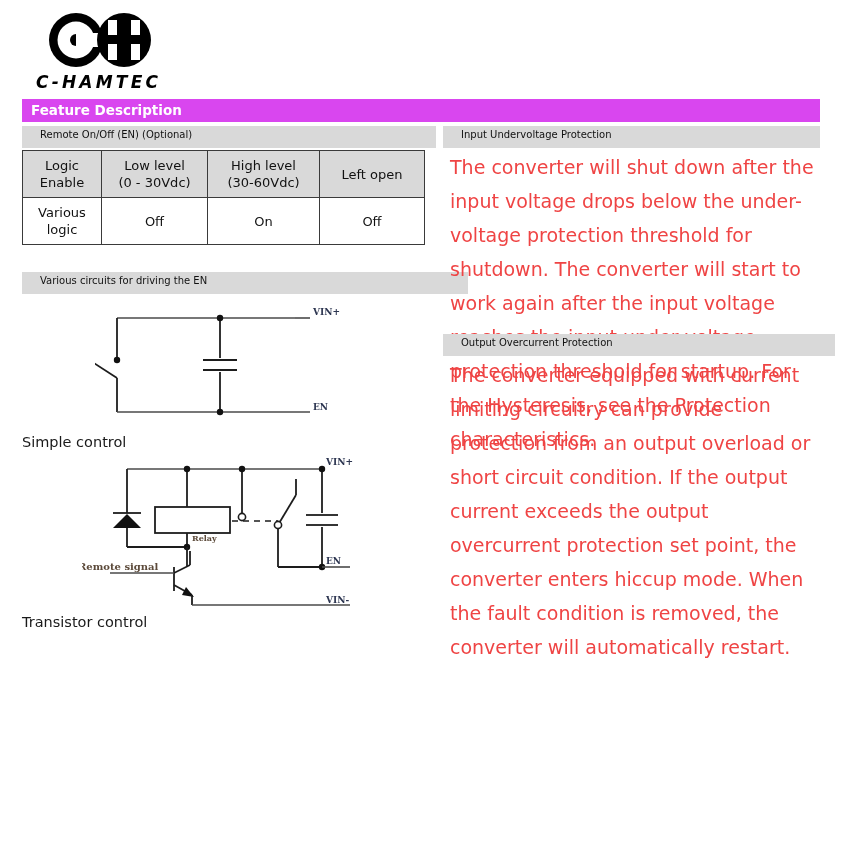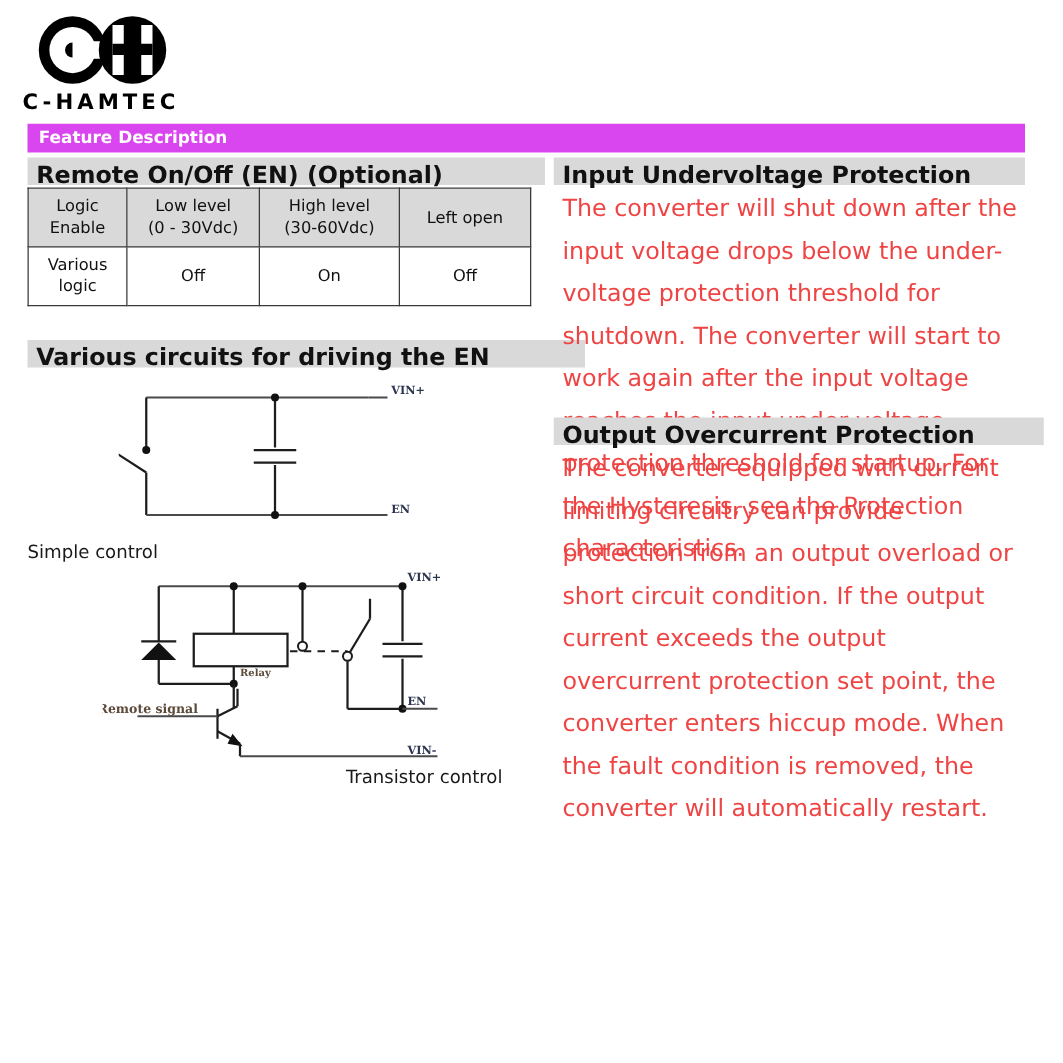--- a/index.html
+++ b/index.html
@@ -12,24 +12,25 @@
     height: 850px;
     position: relative;
     font-family: "DejaVu Sans", "Liberation Sans", sans-serif;
     color: #1a1a1a;
     overflow: hidden;
   }
 
   
   #logo-block {
     position: absolute;
-    left: 18px;
+    left: 36px;
     top: 12px;
     width: 180px;
     height: 78px;
+    font-style: italic;
   }
   #logo-mark {
     position: absolute;
     left: 0;
     top: 0;
     width: 140px;
     height: 56px;
   }
   #logo-wordmark {
     position: absolute;
@@ -61,24 +62,24 @@
   }
 
   
   .gray-header {
     position: absolute;
     background: #d9d9d9;
     height: 22px;
   }
   .gray-header > span {
     position: absolute;
-    left: 7px;
+    left: 18px;
     top: 3px;
-    font-size: 19px;
-    font-weight: bold;
+    font-size: 10px;
+    font-weight: normal;
     color: #111111;
     white-space: nowrap;
   }
 
   #remote-header { left: 22px; top: 126px; width: 414px; }
   #circuits-header { left: 22px; top: 272px; width: 414px; padding-left: 32px; }
   #uvp-header { left: 443px; top: 126px; width: 377px; }
   #ocp-header { left: 443px; top: 334px; width: 377px; padding-left: 15px; }
 
   
@@ -133,21 +134,21 @@
     left: 82px;
     top: 455px;
     width: 280px;
     height: 155px;
   }
   #caption-transistor {
     position: absolute;
     left: 22px;
     top: 614px;
     width: 380px;
-    text-align: right;
+    text-align: left;
     font-size: 14.5px;
     color: #1a1a1a;
   }
   .ckt-label {
     font-family: "DejaVu Serif", "Liberation Serif", serif;
     font-weight: bold;
     fill: #2c3550;
   }
   .ckt-label-warm {
     font-family: "DejaVu Serif", "Liberation Serif", serif;

